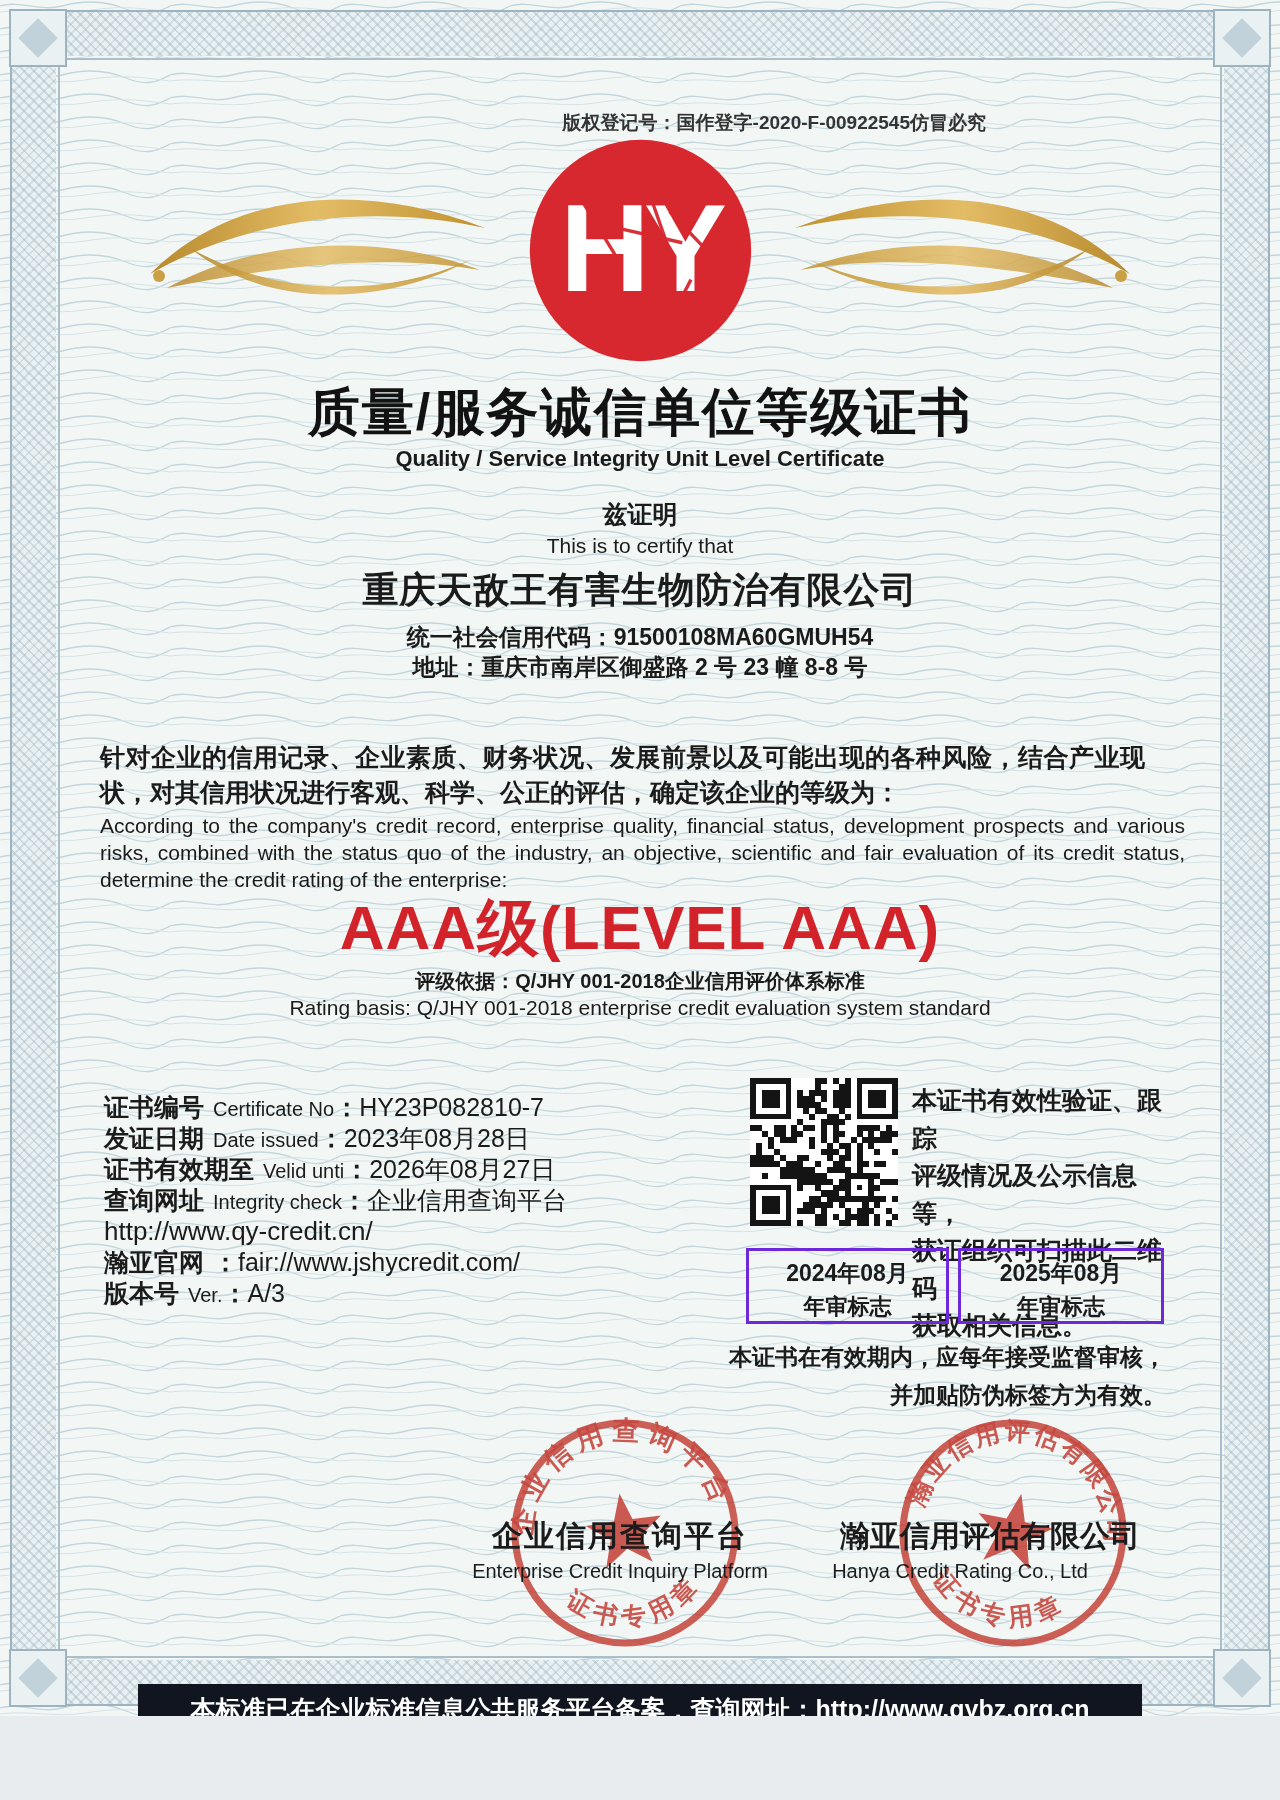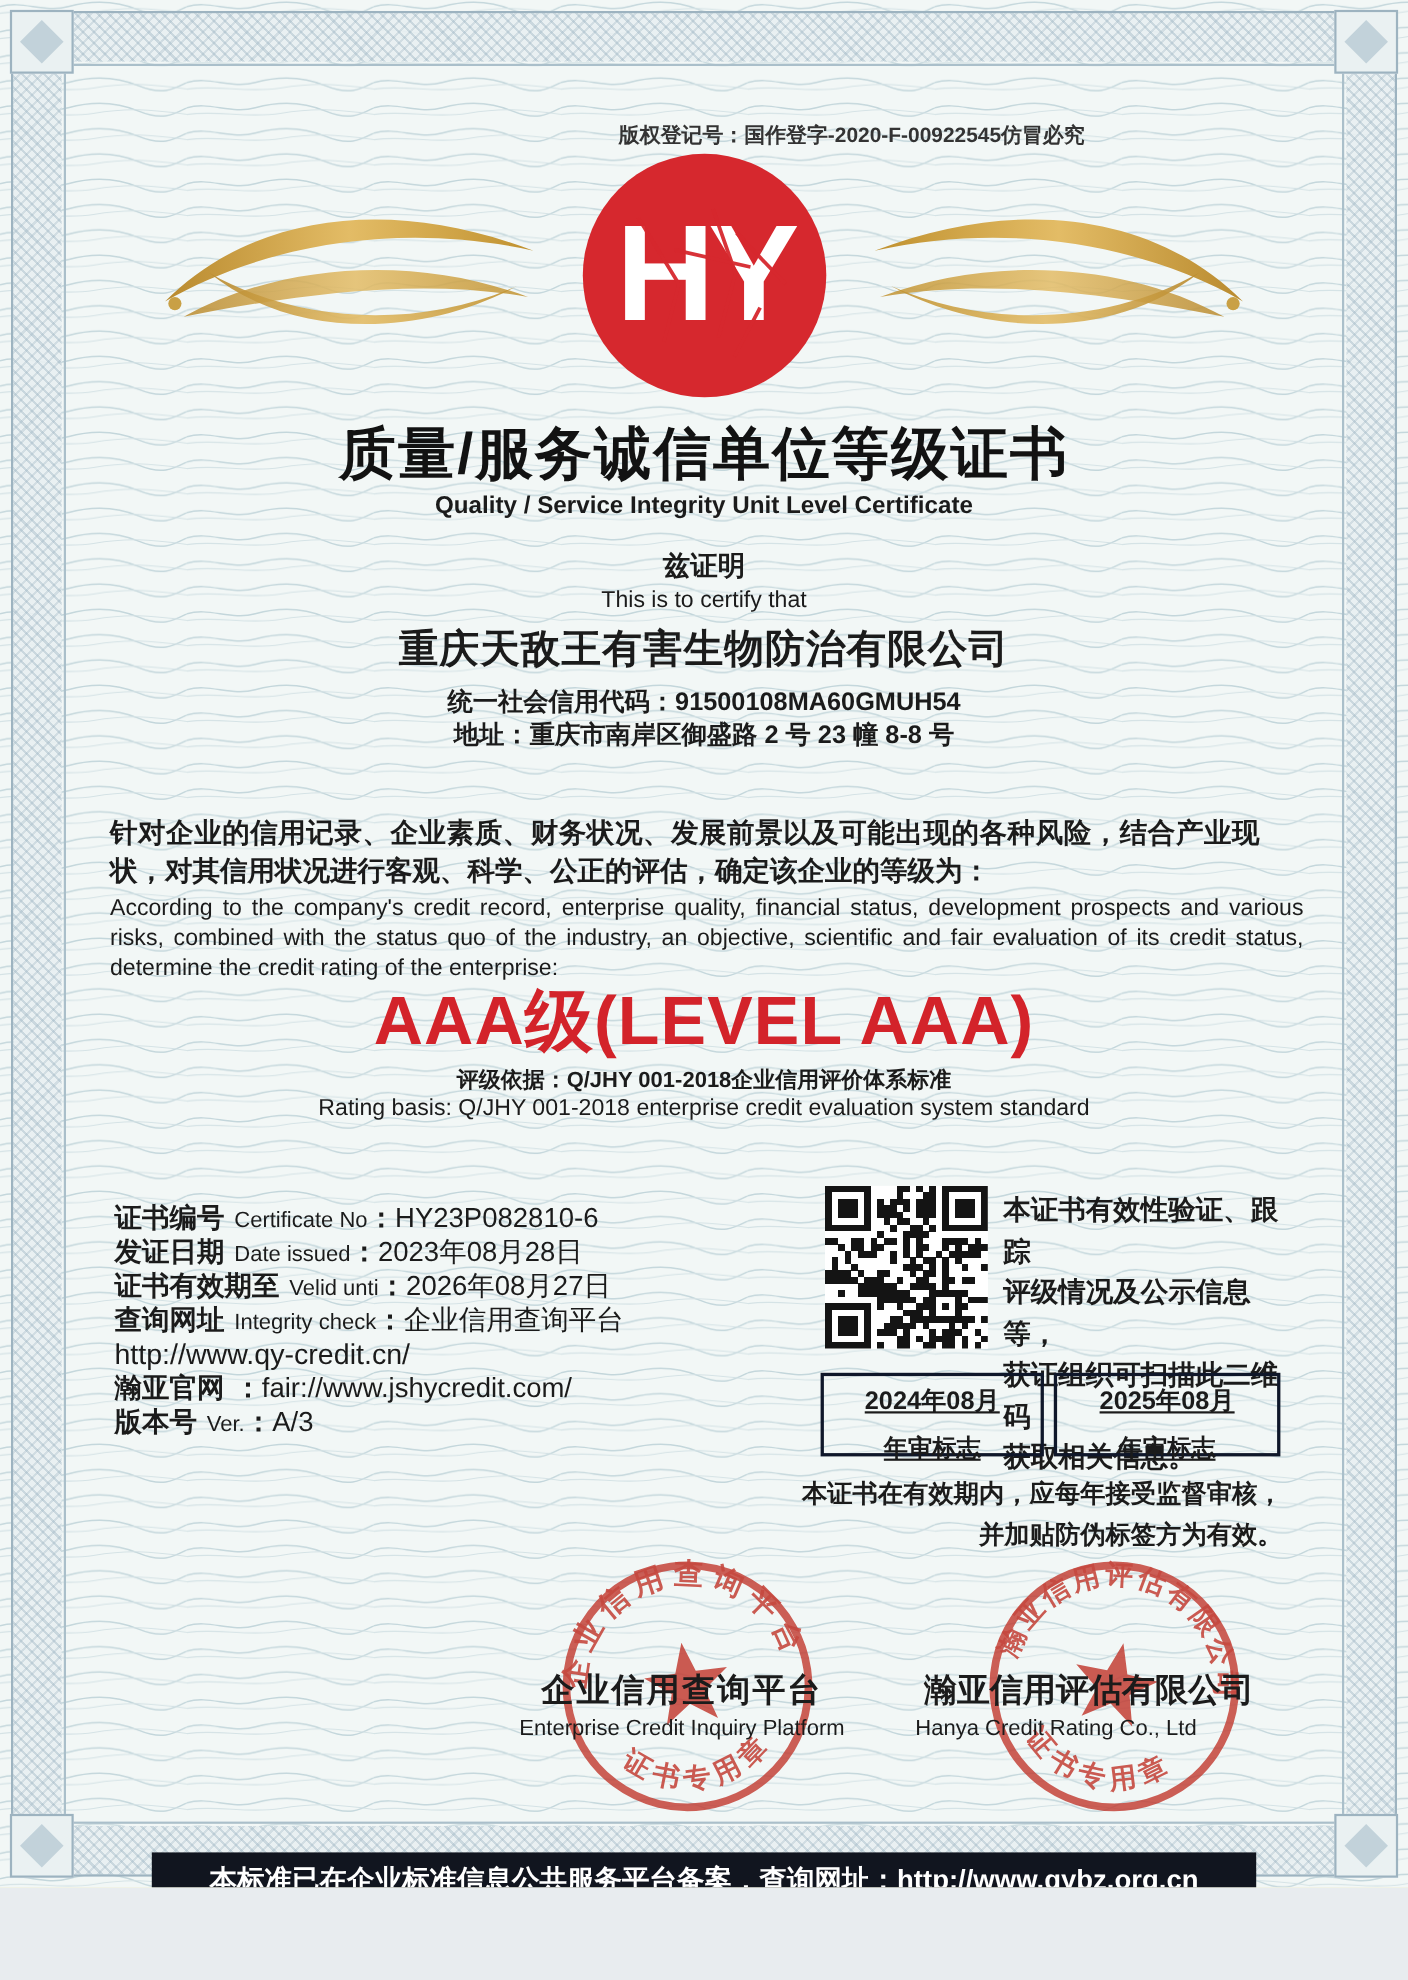--- a/index.html
+++ b/index.html
@@ -58,25 +58,25 @@
   .d-row .zh  { font-size:25px; font-weight:700; margin-right:9px; }
   .d-row .en  { font-size:20px; font-weight:500; }
   .d-row .sep { font-size:25px; font-weight:700; }
   .d-row .val { font-size:25px; font-weight:500; }
   .d-row .url { letter-spacing:0; }
   .d-row.url-line { font-size:26px; font-weight:500; }
 
   .qr { left:750px; top:1078px; width:148px; height:148px; background:#fff; }
   .qr-note { left:912px; top:1082px; width:268px; font-size:25px; font-weight:600; line-height:37.5px; }
 
-  .review-box { top:1248px; height:70px; border:3px solid #0f172a; text-align:center;text-decoration:underline; }
+  .review-box { top:1248px; height:70px; border:3px solid #6d28d9; text-align:center; }
   .review-box.b1 { left:746px; width:197px; }
   .review-box.b2 { left:958px; width:200px; }
   .review-box .month { margin-top:7px; font-size:23px; font-weight:600; }
-  .review-box .label { margin-top:13px; font-size:22px; font-weight:600; }
+  .review-box .label { margin-top:3px; font-size:22px; font-weight:600; }
 
   .validity { right:114px; top:1338px; text-align:right; font-size:23px; font-weight:600; line-height:38px; }
 
   .stamp { opacity:.92; }
   .stamp.s-left  { left:505px; top:1408px; transform:rotate(-8deg); }
   .stamp.s-right { left:893px; top:1408px; transform:rotate(12deg); }
 
   .org { text-align:center; white-space:nowrap; }
   .org-left-zh  { left:420px; width:400px; top:1516px; font-size:30px; font-weight:800; letter-spacing:2px; }
   .org-left-en  { left:420px; width:400px; top:1560px; font-size:20px; font-weight:500; }
@@ -162,21 +162,21 @@
 
     <div class="abs para-zh">针对企业的信用记录、企业素质、财务状况、发展前景以及可能出现的各种风险，结合产业现状，对其信用状况进行客观、科学、公正的评估，确定该企业的等级为：</div>
     <div class="abs para-en">According to the company's credit record, enterprise quality, financial status, development prospects and various risks, combined with the status quo of the industry, an objective, scientific and fair evaluation of its credit status, determine the credit rating of the enterprise:</div>
 
     <div class="c-line rating">AAA级(LEVEL AAA)</div>
     <div class="c-line basis-zh">评级依据：Q/JHY 001-2018企业信用评价体系标准</div>
     <div class="c-line basis-en">Rating basis: Q/JHY 001-2018 enterprise credit evaluation system standard</div>
 
     <div class="abs details">
       <div class="d-row">
-        <span class="zh">证书编号</span><span class="en">Certificate No</span><span class="sep">：</span><span class="val">HY23P082810-6</span>
+        <span class="zh">证书编号</span><span class="en">Certificate No</span><span class="sep">：</span><span class="val">HY23P082810-7</span>
       </div>
       <div class="d-row">
         <span class="zh">发证日期</span><span class="en">Date issued</span><span class="sep">：</span><span class="val">2023年08月28日</span>
       </div>
       <div class="d-row">
         <span class="zh">证书有效期至</span><span class="en">Velid unti</span><span class="sep">：</span><span class="val">2026年08月27日</span>
       </div>
       <div class="d-row">
         <span class="zh">查询网址</span><span class="en">Integrity check</span><span class="sep">：</span><span class="val">企业信用查询平台</span>
       </div>

